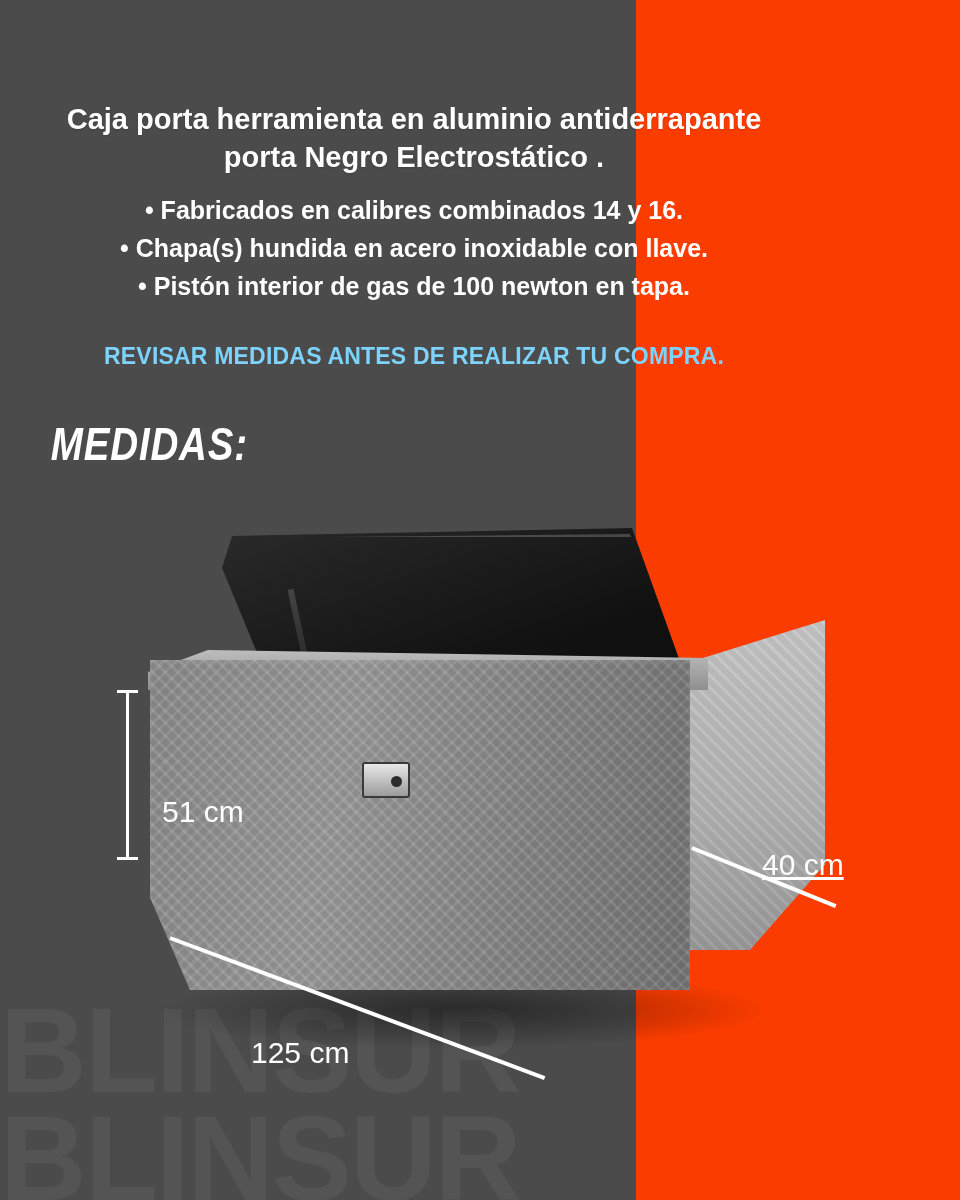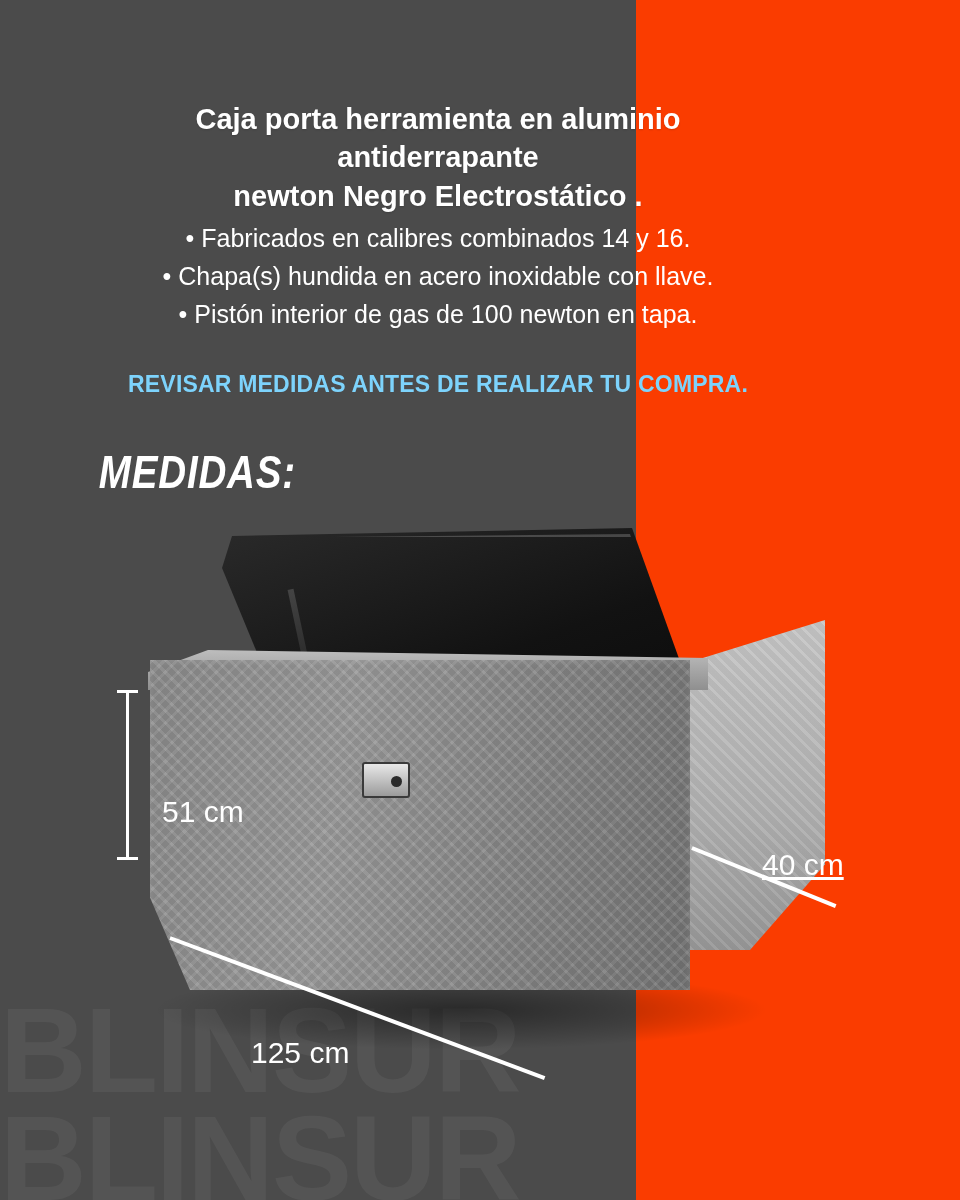--- a/index.html
+++ b/index.html
@@ -40,38 +40,37 @@
   }
   .watermark.w1 { top: 990px; }
   .watermark.w2 { top: 1098px; }
 
   
   .content {
     position: absolute;
     left: 0; top: 0;
     width: 828px;
     z-index: 5;
-    padding-left: 48px;
   }
   .headline {
     margin-top: 100px;
     text-align: center;
     color: #ffffff;
     font-size: 29px;
     font-weight: 700;
     line-height: 1.32;
     padding: 0 60px;
     text-shadow: 0 1px 2px rgba(0,0,0,0.15);
   }
   .bullets {
-    margin-top: 4px;
+    margin-top: 14px;
     text-align: center;
     color: #ffffff;
     font-size: 25px;
-    font-weight: 400;
+    font-weight: 700;
     line-height: 1.52;
     padding: 0 40px;
   }
   .bullets div { white-space: nowrap; }
   .notice {
     margin-top: 38px;
     text-align: center;
     color: #7dd3fc;
     font-size: 23px;
     font-weight: 700;
@@ -231,21 +230,21 @@
   <div class="bg-left"></div>
   <div class="bg-right"></div>
 
   <div class="watermark w1">BLINSUR</div>
   <div class="watermark w2">BLINSUR</div>
 
   <div class="content">
 
     <div class="headline">
       <span>Caja porta herramienta en aluminio antiderrapante</span><br>
-      <span>newton Negro Electrostático .</span>
+      <span>porta Negro Electrostático .</span>
     </div>
 
     <div class="bullets">
       <div>• Fabricados en calibres combinados 14 y 16.</div>
       <div>• Chapa(s) hundida en acero inoxidable con llave.</div>
       <div>• Pistón interior de gas de 100 newton en tapa.</div>
     </div>
 
     <div class="notice">REVISAR MEDIDAS ANTES DE REALIZAR TU COMPRA.</div>
 

